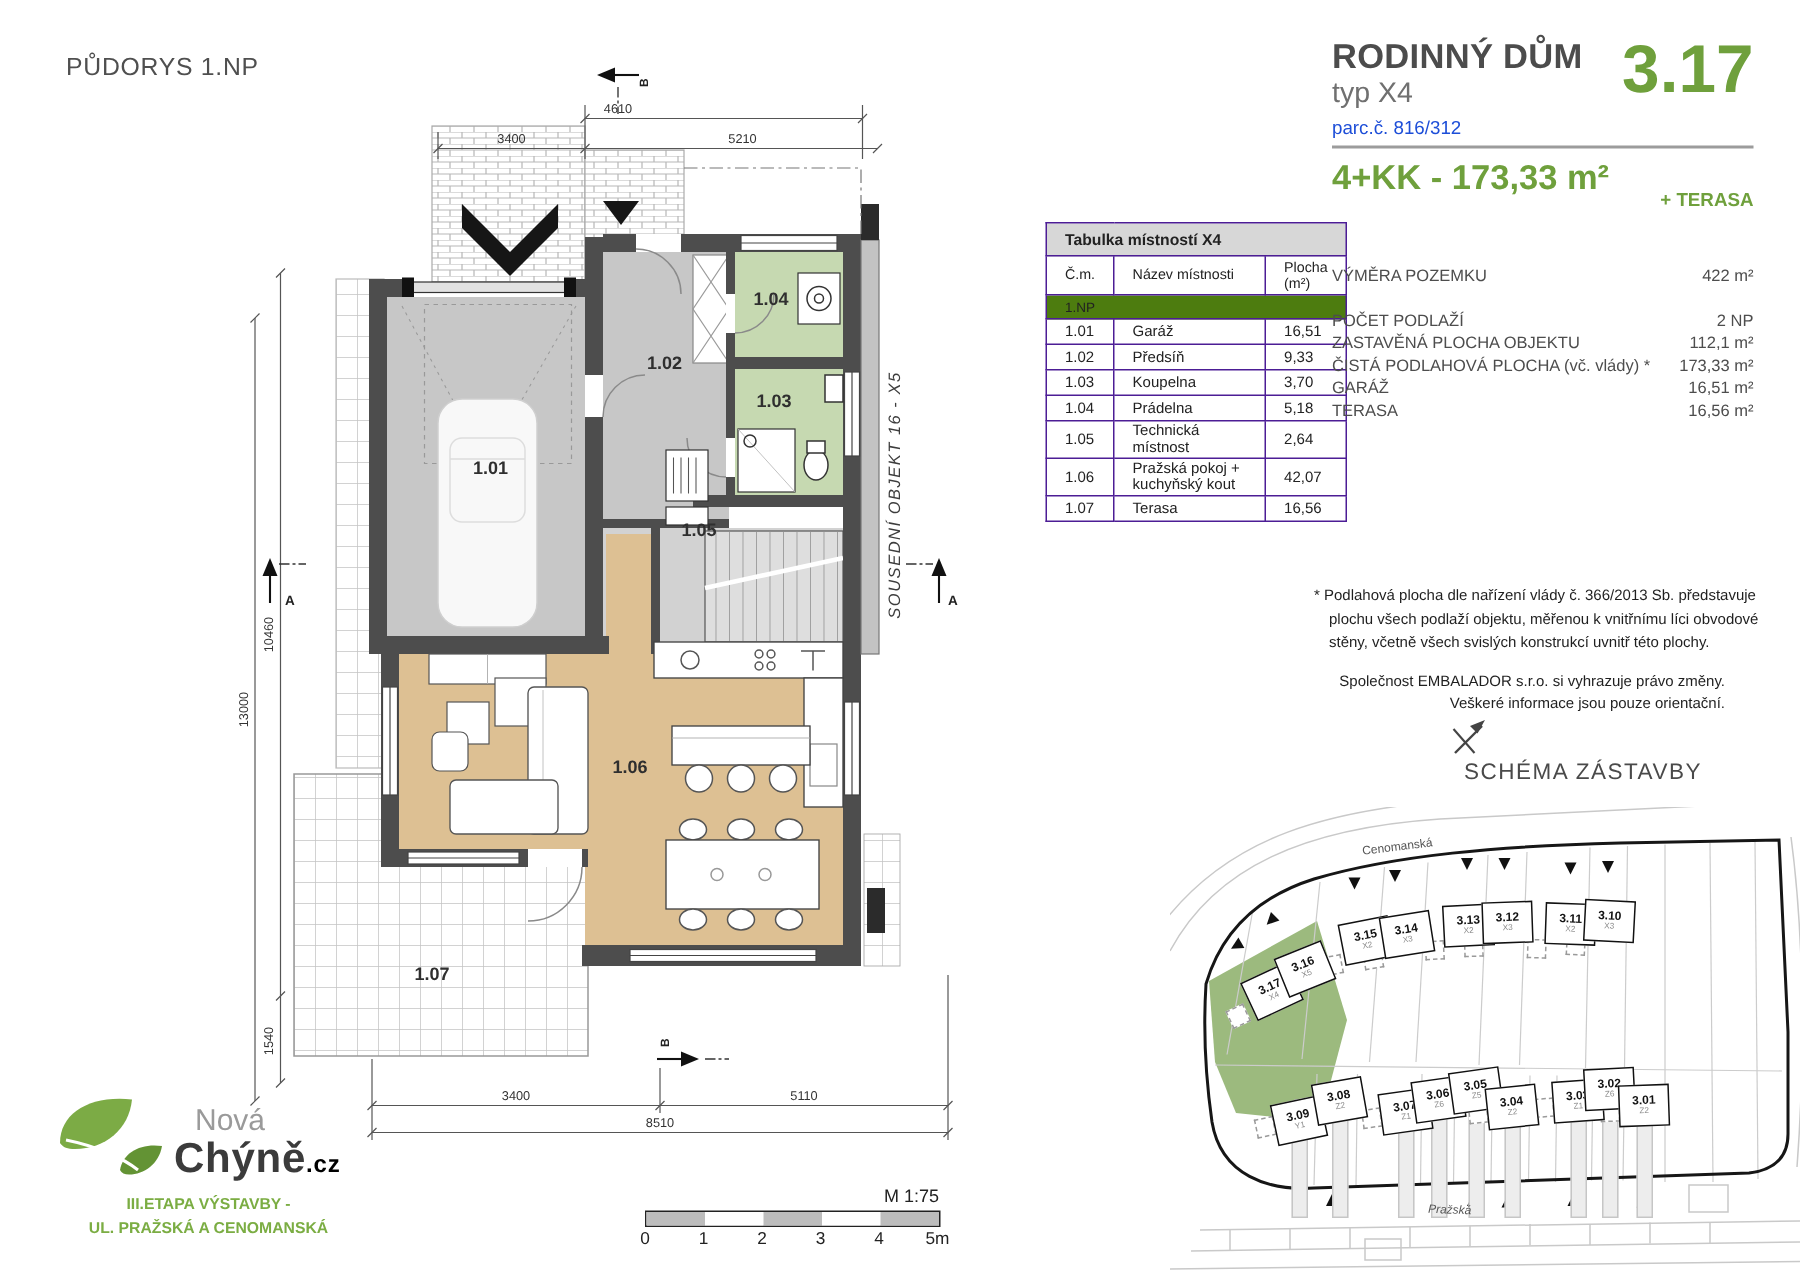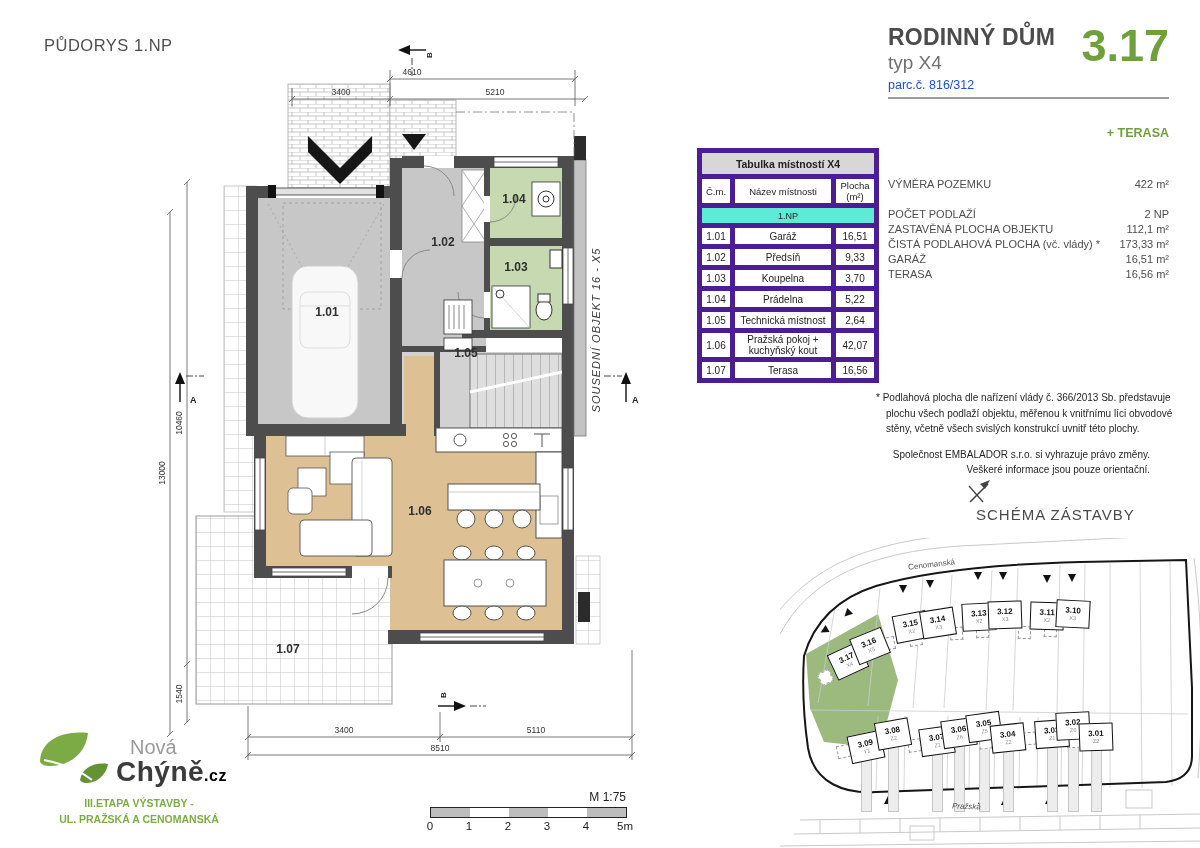--- a/index.html
+++ b/index.html
@@ -7,24 +7,24 @@
        font-family:"Liberation Sans", sans-serif;color:#333;}
   .abs{position:absolute;}
 
   
   #plan-title{left:44px;top:36px;font-size:16.5px;letter-spacing:.5px;color:#4f4f4f;}
   #floorplan{left:0;top:0;}
 
   
   #room-table{left:697px;top:148px;border-collapse:collapse;background:#fff;
               font-size:10px;color:#222;table-layout:fixed;border:1.5px solid #333;}
-  #room-table td,#room-table th{border:5px solid #4c1d95;text-align:center;vertical-align:middle;padding:1px 2px;}
+  #room-table td,#room-table th{border:1px solid #4c1d95;text-align:left;vertical-align:middle;padding:1px 12px;}
   #room-table .ttl{background:#d7d7d7;font-weight:bold;font-size:10.5px;height:19px;}
   #room-table .hdr{height:26px;font-weight:normal;font-size:9.5px;}
-  #room-table .sec{background:#5eead4;font-size:9px;height:13px;}
+  #room-table .sec{background:#4d7c0f;font-size:9px;height:13px;}
   #room-table .c-num{width:33px;}
   #room-table .c-name{width:101px;}
   #room-table .c-area{width:43px;}
   #room-table tbody td{height:14px;}
 
   
   #hdr{left:888px;top:24px;width:281px;}
   #hdr .title{font-size:23px;font-weight:bold;color:#4c4c4c;letter-spacing:.2px;}
   #hdr .num{position:absolute;right:0;top:-4px;font-size:45px;font-weight:bold;}
   #hdr .typ{font-size:19px;color:#707070;margin-top:1px;}
@@ -329,21 +329,21 @@
         <td>9,33</td>
       </tr>
       <tr>
         <td>1.03</td>
         <td>Koupelna</td>
         <td>3,70</td>
       </tr>
       <tr>
         <td>1.04</td>
         <td>Prádelna</td>
-        <td>5,22</td>
+        <td>5,18</td>
       </tr>
       <tr>
         <td>1.05</td>
         <td>Technická místnost</td>
         <td>2,64</td>
       </tr>
       <tr>
         <td>1.06</td>
         <td>Pražská pokoj + kuchyňský kout</td>
         <td>42,07</td>
@@ -355,20 +355,21 @@
       </tr>
     </tbody>
 </table>
 
 <div class="abs" id="hdr">
   <div class="title">RODINNÝ DŮM</div>
   <div class="num accent" style="color: rgb(111, 160, 60);">3.17</div>
   <div class="typ">typ X4</div>
   <div class="parcel">parc.č. 816/312</div>
   <div class="rule"></div>
+  <div class="dispo accent" style="color: rgb(111, 160, 60);">4+KK - 173,33 m²</div>
   <div class="terasa accent" style="color: rgb(111, 160, 60);">+ TERASA</div>
 </div>
 
 <div class="abs" id="details">
     <div class="drow gap">
       <span>VÝMĚRA POZEMKU</span>
       <span>422 m²</span>
     </div>
     <div class="drow">
       <span>POČET PODLAŽÍ</span>

